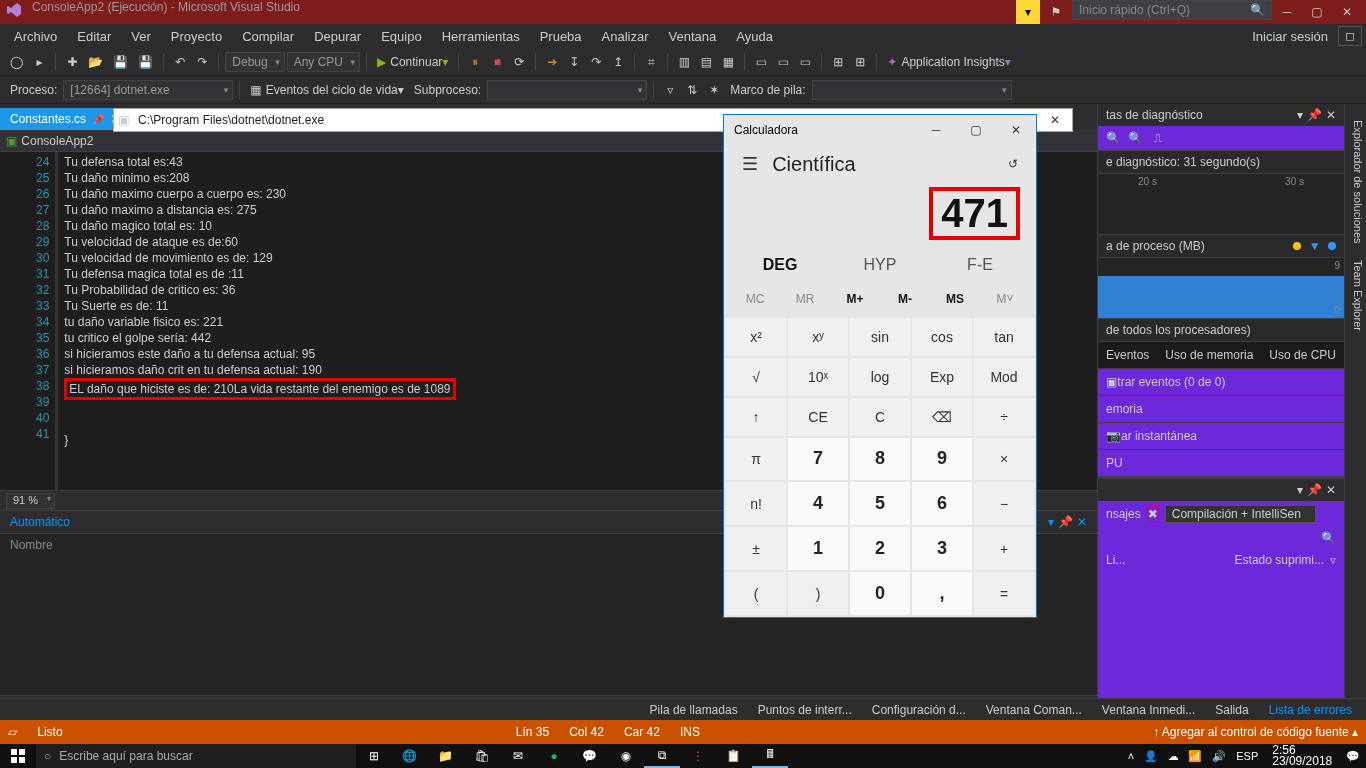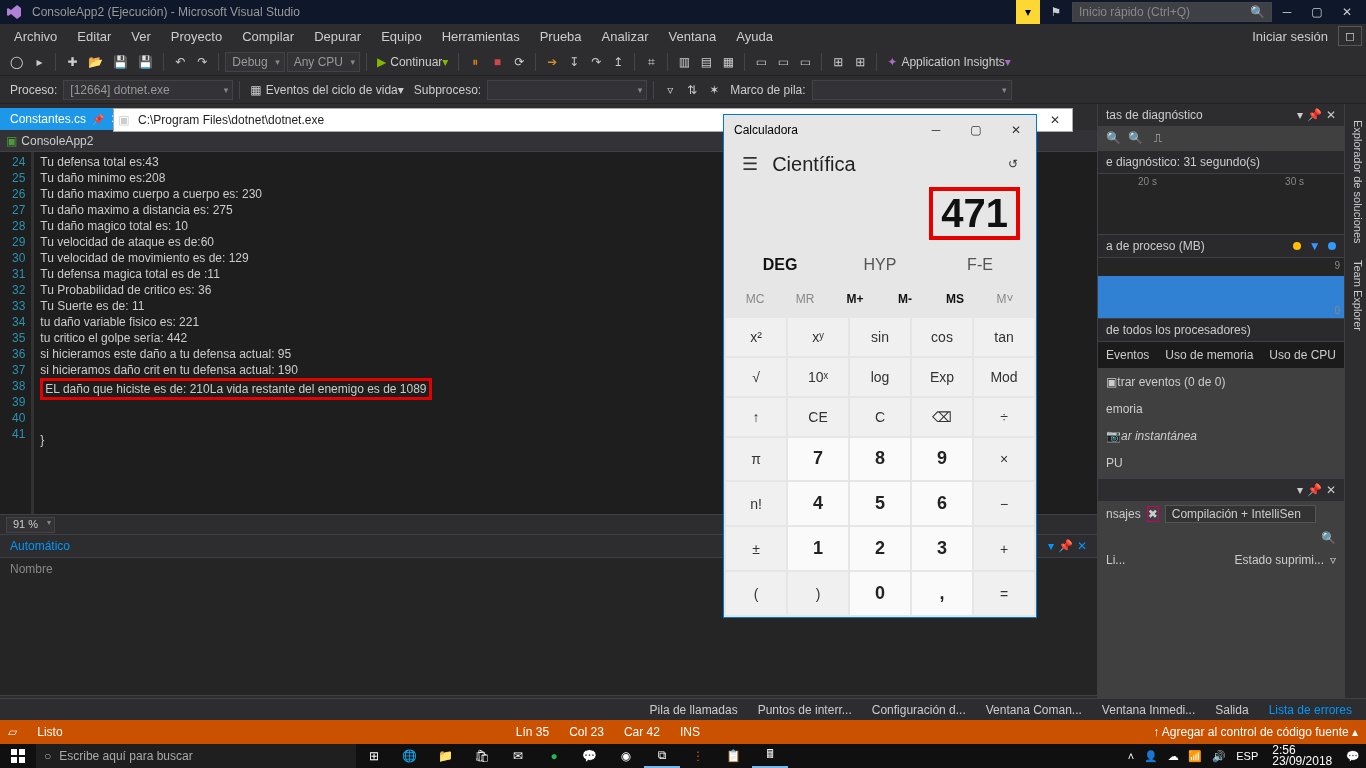--- a/index.html
+++ b/index.html
@@ -1,19 +1,19 @@
 <!DOCTYPE html>
 <html><head>
 <meta charset="utf-8">
 <style>
 * { margin: 0; padding: 0; box-sizing: border-box; font-family: "Segoe UI", Arial, sans-serif; }
 body { background: #2d2d30; color: #ccc; width: 1366px; height: 768px; overflow: hidden; position: relative; font-size: 12px; }
 
 
-.vs-titlebar { background: #0f172a; height: 24px; display: flex; align-items: center; padding: 0 4px; color: #ccc; }
+.vs-titlebar { background: #7f1d1d; height: 24px; display: flex; padding: 0 4px; color: #ccc; }
 .vs-titlebar .vs-logo { width: 20px; height: 20px; display: flex; align-items: center; justify-content: center; }
 .vs-titlebar .title { margin-left: 8px; font-size: 12px; color: #999; flex: 1; }
 .vs-titlebar .notif { width: 24px; height: 24px; background: #fdd835; display: flex; align-items: center; justify-content: center; color: #000; margin-right: 4px; }
 .vs-titlebar .flag { width: 24px; height: 24px; display: flex; align-items: center; justify-content: center; margin-right: 4px; }
 .vs-titlebar .search { background: #3f3f46; border: 1px solid #444; width: 200px; height: 20px; padding: 0 6px; display: flex; align-items: center; color: #888; }
 .vs-titlebar .winbtn { width: 30px; height: 24px; display: flex; align-items: center; justify-content: center; cursor: pointer; }
 
 
 .vs-menubar { background: #2d2d30; height: 24px; display: flex; align-items: center; padding: 0 4px; }
 .vs-menubar .item { padding: 2px 10px; color: #ccc; cursor: pointer; font-size: 13px; }
@@ -24,47 +24,47 @@
 .vs-toolbar .btn { padding: 2px 4px; min-width: 20px; height: 22px; display: flex; align-items: center; justify-content: center; cursor: pointer; color: #ccc; }
 .vs-toolbar .sep { width: 1px; height: 18px; background: #444; margin: 0 4px; }
 .vs-toolbar .combo { background: #333337; border: 1px solid #434346; padding: 1px 16px 1px 6px; height: 20px; display: flex; align-items: center; position: relative; }
 .vs-toolbar .combo::after { content: "▾"; position: absolute; right: 4px; font-size: 9px; color: #888; }
 .vs-toolbar .label { color: #ccc; padding: 0 4px; }
 .vs-toolbar .orange-arrow { color: #d28b26; }
 
 
 .vs-body { position: absolute; top: 104px; left: 0; right: 0; bottom: 48px; display: flex; }
 .vs-left { flex: 1; display: flex; flex-direction: column; min-width: 0; }
-.vs-right { width: 247px; background: #404040; border-left: 1px solid #3f3f46; display: flex; flex-direction: column; }
+.vs-right { width: 247px; background: #6d28d9; border-left: 1px solid #3f3f46; display: flex; flex-direction: column; }
 .vs-rightrail { width: 22px; background: #2d2d30; border-left: 1px solid #3f3f46; writing-mode: vertical-rl; text-align: center; padding-top: 8px; color: #ccc; font-size: 11px; display: flex; }
 .vs-rightrail .railtab { padding: 8px 2px; cursor: pointer; }
 
 
 .vs-tabs { background: #2d2d30; height: 26px; display: flex; align-items: end; }
 .vs-tab { background: #1c97ea; color: #fff; padding: 4px 10px; font-size: 12px; display: flex; align-items: center; gap: 6px; margin-right: 1px; }
 .vs-tab .pin { font-size: 10px; }
 
 
 .vs-doc-combo { background: #333337; border-bottom: 1px solid #3f3f46; height: 22px; display: flex; align-items: center; padding: 0 6px; color: #ccc; }
 
 
 .vs-editor { flex: 1; display: flex; background: #1e1e1e; min-height: 0; position: relative; }
 .vs-gutter { background: #1e1e1e; color: #2b91af; font-family: Consolas, monospace; font-size: 12px; text-align: right; padding: 2px 6px 2px 12px; line-height: 16px; border-right: 3px solid #333; }
-.vs-gutter .ln { color: #2b91af; }
+.vs-gutter .ln { color: #2b91af; margin-left: 24px; }
 .vs-code { flex: 1; padding: 2px 0 2px 6px; font-family: Consolas, monospace; font-size: 12px; line-height: 16px; color: #dcdcdc; white-space: pre; overflow: hidden; }
 .vs-code .console-line { color: #cccccc; }
 .highlight-box { border: 3px solid #e60000; padding: 0 2px; display: inline-block; }
 
 
 .vs-zoom { background: #2d2d30; border-top: 1px solid #3f3f46; height: 20px; display: flex; align-items: center; padding: 0 6px; }
 .vs-zoom .combo { background: #333337; border: 1px solid #434346; padding: 0 16px 0 6px; height: 16px; position: relative; font-size: 11px; }
 .vs-zoom .combo::after { content: "▾"; position: absolute; right: 3px; font-size: 8px; color: #888; }
 
 
-.vs-bottom-panels { height: 186px; border-top: 1px solid #3f3f46; display: flex; flex-direction: column; }
+.vs-bottom-panels { height: 210px; border-top: 1px solid #3f3f46; display: flex; flex-direction: column; }
 .vs-panel-title { background: #2d2d30; padding: 4px 10px; border-bottom: 1px solid #3f3f46; color: #0097fb; display: flex; align-items: center; }
 .vs-panel-body { flex: 1; background: #252526; padding: 4px 10px; }
 .vs-panel-tabs { background: #2d2d30; border-top: 1px solid #3f3f46; padding: 2px 4px; display: flex; gap: 2px; }
 .vs-panel-tab { padding: 2px 10px; color: #ccc; cursor: pointer; font-size: 12px; }
 .vs-panel-tab.active { color: #0097fb; border: 1px solid #0097fb; }
 
 
 .vs-bottom-tabs-wide { position: absolute; bottom: 48px; left: 0; right: 0; height: 22px; background: #2d2d30; border-top: 1px solid #3f3f46; display: flex; align-items: center; padding: 0 4px; z-index: 2; }
 .vs-bottom-tabs-wide .tab { padding: 8px 10px; color: #ccc; cursor: pointer; white-space: nowrap; font-size: 12px; }
 .vs-bottom-tabs-wide .tab.active { color: #0097fb; }
@@ -316,21 +316,21 @@
       <span>Uso de memoria</span>
       <span>Uso de CPU</span>
     </div>
     <div class="diag-row">
         <span>▣</span>
         <span style="flex:1;">trar eventos (0 de 0)</span>
       </div>
     <div class="diag-row">emoria</div>
     <div class="diag-row">
         <span>📷</span>
-        <span style="flex:1;font-style:italic;">ar instantánea</span>
+        <span style="flex:1;">ar instantánea</span>
       </div>
     <div class="diag-row">PU</div>
 
     <div class="errlist">
       <div class="diag-head" style="border-top:1px solid #3f3f46;">
         <span></span>
         <span style="display:flex;gap:4px;">
           <span>▾</span>
           <span>📌</span>
           <span>✕</span>
@@ -369,21 +369,21 @@
     <span class="tab">Ventana Inmedi...</span>
     <span class="tab">Salida</span>
     <span class="tab active">Lista de errores</span>
   </div>
 
 <div class="vs-statusbar">
   <span>▱</span>
   <span class="cell">Listo</span>
   <span class="spacer"></span>
   <span class="cell">Lín 35</span>
-  <span class="cell">Col 23</span>
+  <span class="cell">Col 42</span>
   <span class="cell">Car 42</span>
   <span class="cell">INS</span>
   <span class="spacer"></span>
   <span class="cell">↑ <span>Agregar al control de código fuente</span> ▴</span>
 </div>
 
 <div class="win-taskbar">
   <span class="start">
     <svg width="14" height="14" viewBox="0 0 14 14">
         <rect width="6" height="6" fill="#fff"></rect>

